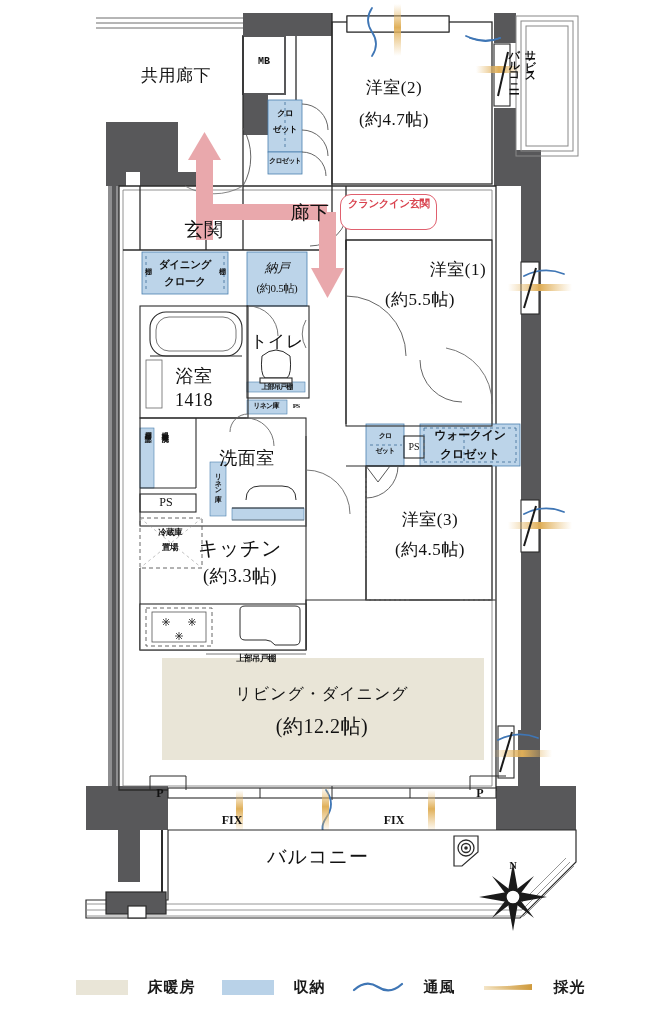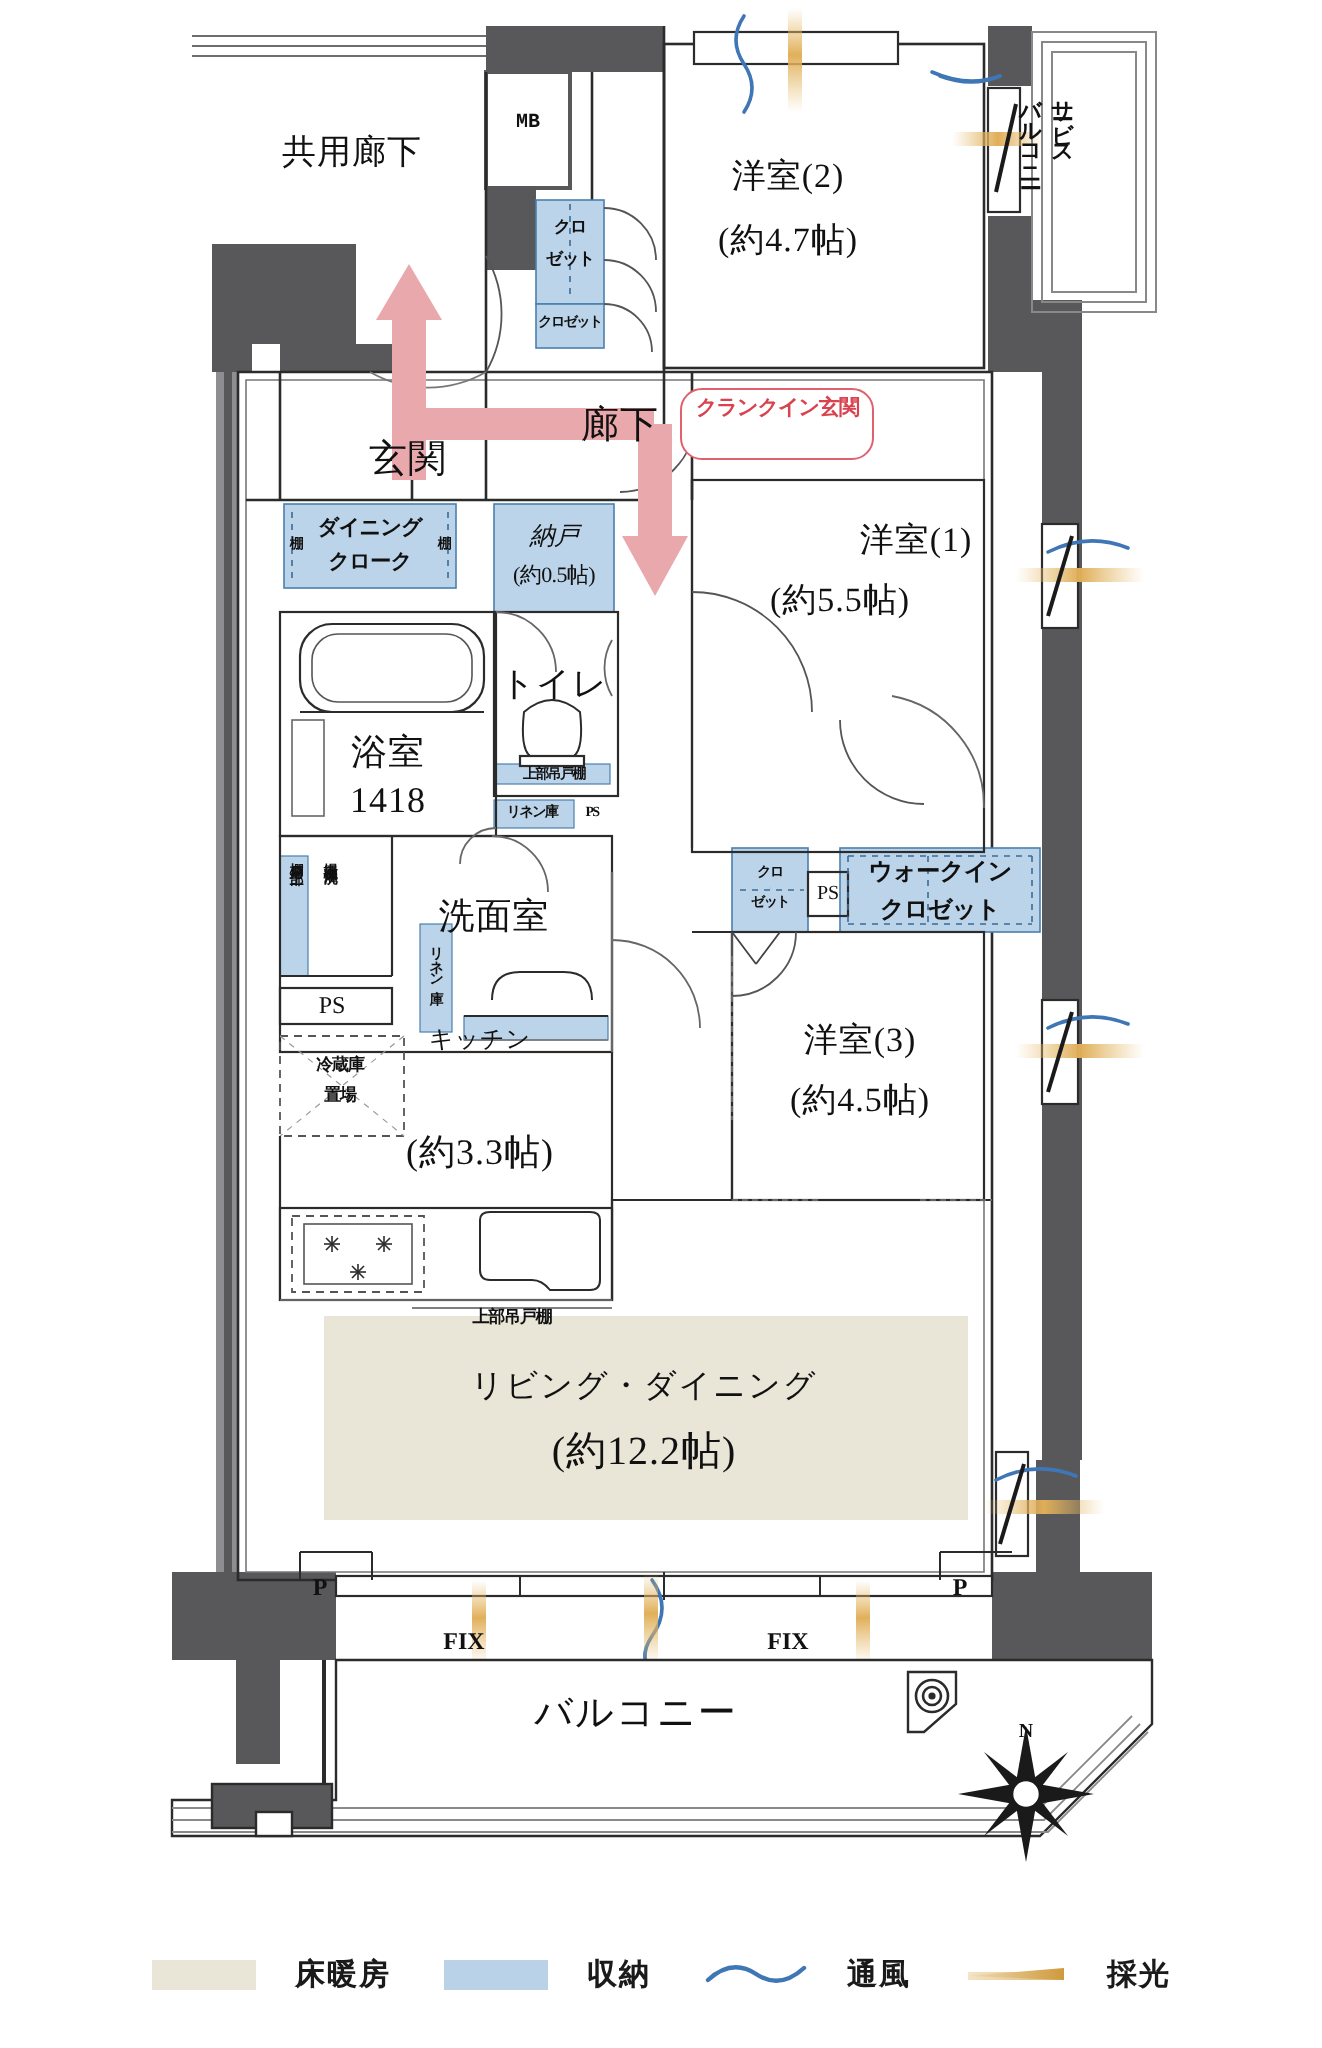--- a/index.html
+++ b/index.html
@@ -395,21 +395,21 @@
 
 <div class="lbl rm ctr" style="left:247px;top:458px;font-size:18px;">洗面室</div>
 <div class="lbl vert xxs" style="left:143px;top:430px;letter-spacing:-1px;">上部吊戸棚</div>
 <div class="lbl vert xxs" style="left:160px;top:430px;letter-spacing:-1px;">洗濯機置場</div>
 <div class="lbl vert xxs" style="left:213px;top:468px;letter-spacing:-1px;">リネン庫</div>
 <div class="lbl ctr" style="left:166px;top:503px;font-size:12px;font-family:'Liberation Serif',serif;">PS</div>
 
 <div class="lbl xs ctr" style="left:170px;top:533px;">冷蔵庫</div>
 <div class="lbl xs ctr" style="left:170px;top:548px;">置場</div>
 
-<div class="lbl rm ctr" style="left:240px;top:520px;font-size:12px;">キッチン</div>
+<div class="lbl rm ctr" style="left:240px;top:548px;font-size:20px;">キッチン</div>
 <div class="lbl rm ctr" style="left:240px;top:576px;font-size:18px;text-align:center;">(約3.3帖)</div>
 <div class="lbl xs ctr" style="left:256px;top:659px;">上部吊戸棚</div>
 
 <div class="lbl rm ctr" style="left:420px;top:270px;margin-left:38px;">洋室(1)</div>
 <div class="lbl rm ctr" style="left:420px;top:300px;">(約5.5帖)</div>
 
 <div class="lbl xxs ctr" style="left:385px;top:437px;">クロ</div>
 <div class="lbl xxs ctr" style="left:385px;top:452px;">ゼット</div>
 <div class="lbl ctr" style="left:414px;top:447px;font-size:10px;font-family:'Liberation Serif',serif;">PS</div>
 <div class="lbl sm ctr" style="left:470px;top:436px;font-size:12px;">ウォークイン</div>

